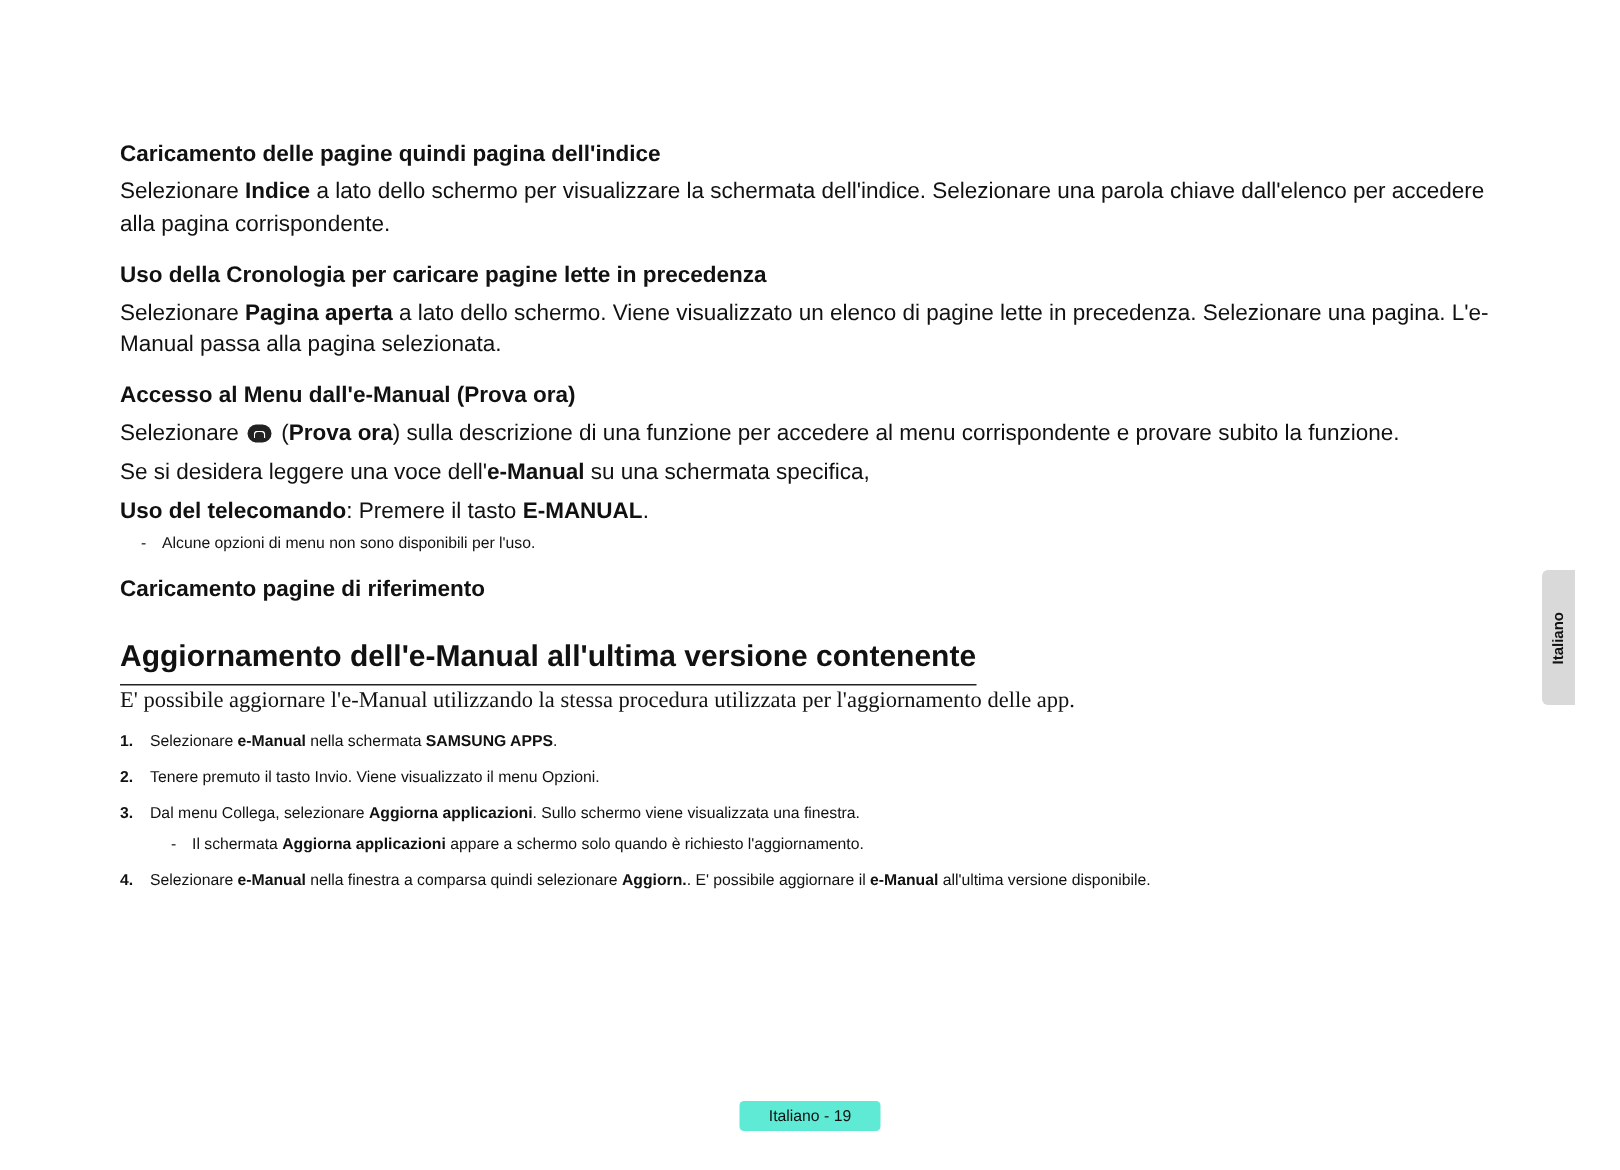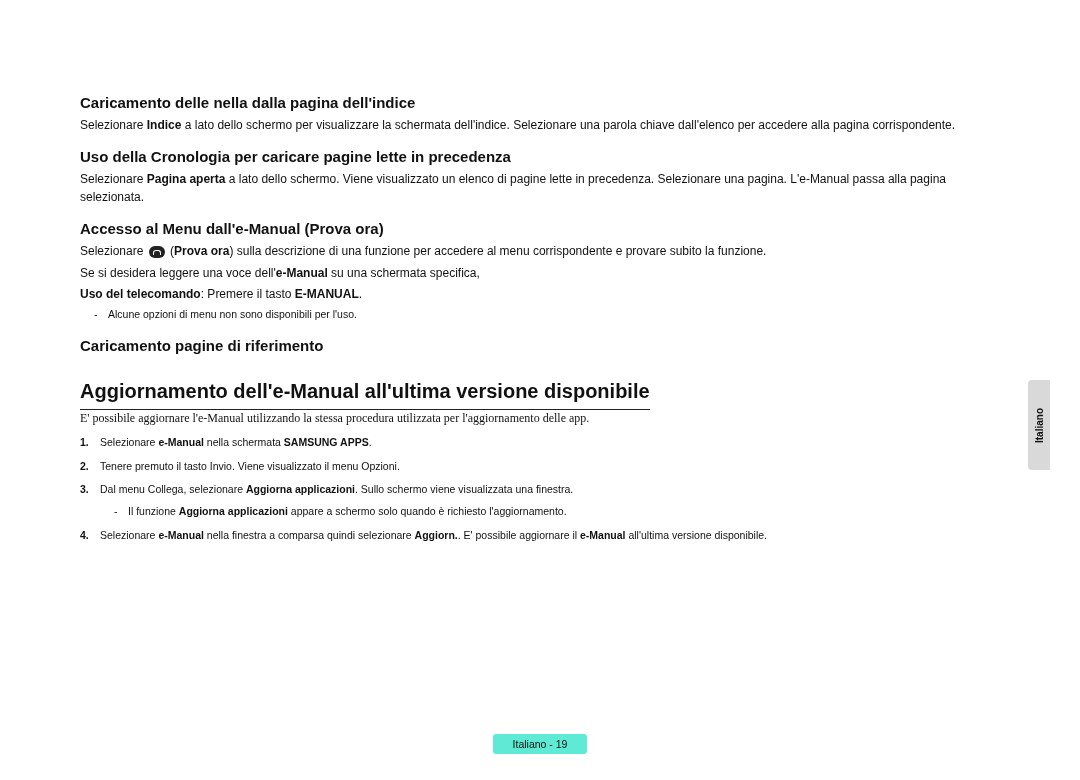--- a/index.html
+++ b/index.html
@@ -21,21 +21,21 @@
   }
   .content {
     max-width: 920px;
   }
   h3.subheading {
     font-size: 15px;
     font-weight: bold;
     margin: 14px 0 6px 0;
   }
   p.body {
-    font-size: 12px;
+    font-size: 15px;
     line-height: 1.45;
     margin: 0 0 4px 0;
   }
   .bold { font-weight: bold; }
   .bullet-row {
     display: flex;
     margin: 4px 0 4px 14px;
     font-size: 10.5px;
     line-height: 1.45;
   }
@@ -161,21 +161,21 @@
     padding: 4px 20px;
     border-radius: 3px;
   }
 </style>
 </head>
 <body>
 
 <div class="page">
   <div class="content">
 
-    <h3 class="subheading">Caricamento delle nella dalla pagina dell'indice</h3>
+    <h3 class="subheading">Caricamento delle pagine quindi pagina dell'indice</h3>
     <p class="body">
       <span>Selezionare </span><span class="bold">Indice</span><span> a lato dello schermo per visualizzare la schermata dell'indice. Selezionare una parola chiave dall'elenco per accedere alla pagina corrispondente.</span>
     </p>
 
     <h3 class="subheading">Uso della Cronologia per caricare pagine lette in precedenza</h3>
     <p class="body">
       <span>Selezionare </span><span class="bold">Pagina aperta</span><span> a lato dello schermo. Viene visualizzato un elenco di pagine lette in precedenza. Selezionare una pagina. L'e-Manual passa alla pagina selezionata.</span>
     </p>
 
     <h3 class="subheading">Accesso al Menu dall'e-Manual (Prova ora)</h3>
@@ -188,21 +188,21 @@
     <p class="body">
       <span class="bold">Uso del telecomando</span><span>: Premere il tasto </span><span class="bold">E-MANUAL</span><span>.</span>
     </p>
     <div class="bullet-row">
       <div class="dash">-</div>
       <div>Alcune opzioni di menu non sono disponibili per l'uso.</div>
     </div>
 
     <h3 class="subheading">Caricamento pagine di riferimento</h3>
 
-    <h2 class="main-heading">Aggiornamento dell'e-Manual all'ultima versione disponibile</h2>
+    <h2 class="main-heading">Aggiornamento dell'e-Manual all'ultima versione contenente</h2>
     <p class="body after-main">E' possibile aggiornare l'e-Manual utilizzando la stessa procedura utilizzata per l'aggiornamento delle app.</p>
 
     <div class="numbered-row">
       <div class="num">1.</div>
       <div>
         <span>Selezionare </span><span class="bold">e-Manual</span><span> nella schermata </span><span class="bold">SAMSUNG APPS</span><span>.</span>
       </div>
     </div>
 
     <div class="numbered-row">
@@ -212,21 +212,21 @@
 
     <div class="numbered-row">
       <div class="num">3.</div>
       <div>
         <span>Dal menu Collega, selezionare </span><span class="bold">Aggiorna applicazioni</span><span>. Sullo schermo viene visualizzata una finestra.</span>
       </div>
     </div>
     <div class="numbered-sub">
       <div class="dash">-</div>
       <div>
-        <span>Il funzione </span><span class="bold">Aggiorna applicazioni</span><span> appare a schermo solo quando è richiesto l'aggiornamento.</span>
+        <span>Il schermata </span><span class="bold">Aggiorna applicazioni</span><span> appare a schermo solo quando è richiesto l'aggiornamento.</span>
       </div>
     </div>
 
     <div class="numbered-row">
       <div class="num">4.</div>
       <div>
         <span>Selezionare </span><span class="bold">e-Manual</span><span> nella finestra a comparsa quindi selezionare </span><span class="bold">Aggiorn.</span><span>. E' possibile aggiornare il </span><span class="bold">e-Manual</span><span> all'ultima versione disponibile.</span>
       </div>
     </div>
 

